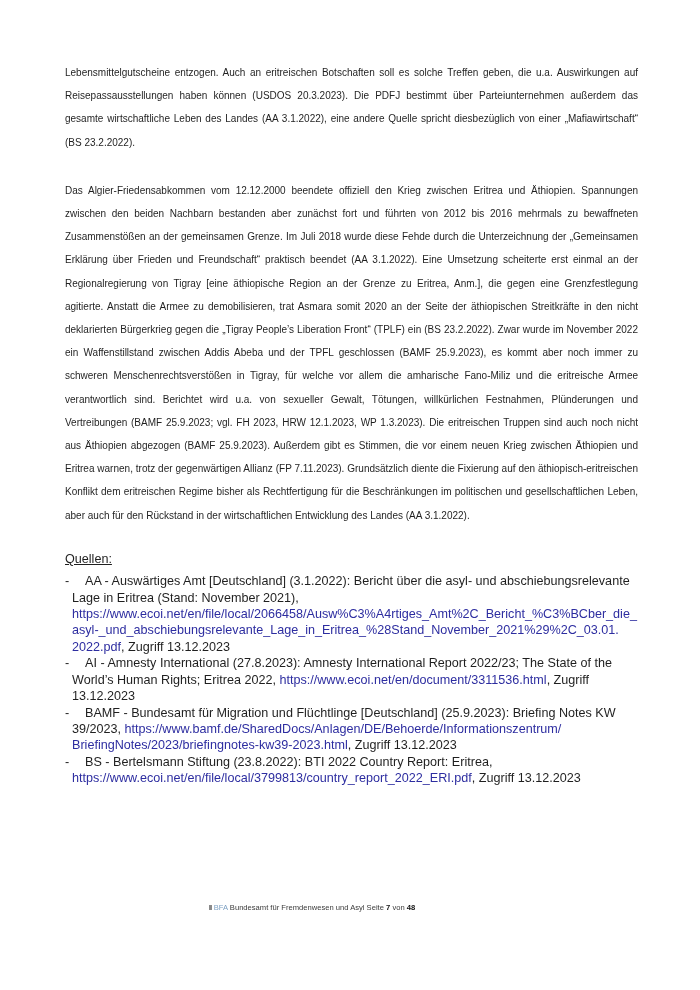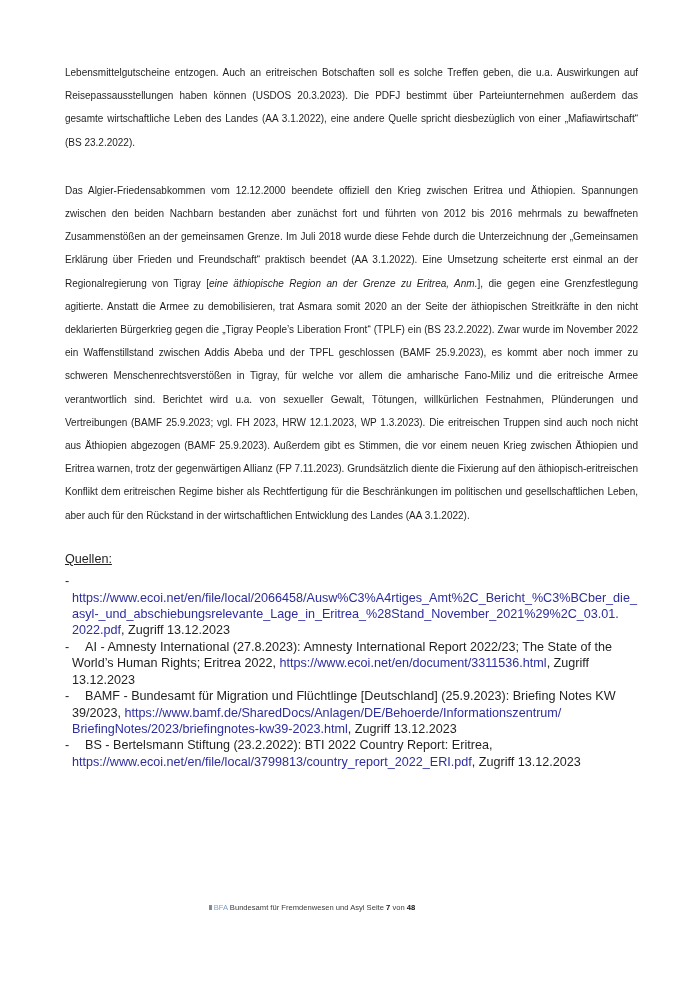--- a/index.html
+++ b/index.html
@@ -20,21 +20,21 @@
     width: 573px;
   }
   .body-para {
     font-size: 10px;
     line-height: 23.2px;
     text-align: justify;
     margin: 0;
     color: #1f1f1f;
   }
   .para-gap { margin-top: 25px; }
-  .em-note { font-style: italic; }
+  .em-note { }
   .sources { margin-top: 24px; }
   .src-heading {
     font-size: 12.6px;
     line-height: 16.4px;
     text-decoration: underline;
     margin-bottom: 6px;
     color: #1f1f1f;
     margin-top: 24px;
   }
   .src-list { padding-left: 7px; }
@@ -86,34 +86,34 @@
     <p class="body-para">Lebensmittelgutscheine entzogen. Auch an eritreischen Botschaften soll es solche Treffen geben, die u.a. Auswirkungen auf Reisepassausstellungen haben können (USDOS 20.3.2023). Die PDFJ bestimmt über Parteiunternehmen außerdem das gesamte wirtschaftliche Leben des Landes (AA 3.1.2022), eine andere Quelle spricht diesbezüglich von einer „Mafiawirtschaft“ (BS 23.2.2022).</p>
 
     <p class="body-para para-gap"><span>Das Algier-Friedensabkommen vom 12.12.2000 beendete offiziell den Krieg zwischen Eritrea und Äthiopien. Spannungen zwischen den beiden Nachbarn bestanden aber zunächst fort und führten von 2012 bis 2016 mehrmals zu bewaffneten Zusammenstößen an der gemeinsamen Grenze. Im Juli 2018 wurde diese Fehde durch die Unterzeichnung der „Gemeinsamen Erklärung über Frieden und Freundschaft“ praktisch beendet (AA 3.1.2022). Eine Umsetzung scheiterte erst einmal an der Regionalregierung von Tigray [</span><span class="em-note">eine äthiopische Region an der Grenze zu Eritrea, Anm.</span><span>], die gegen eine Grenzfestlegung agitierte. Anstatt die Armee zu demobilisieren, trat Asmara somit 2020 an der Seite der äthiopischen Streitkräfte in den nicht deklarierten Bürgerkrieg gegen die „Tigray People’s Liberation Front“ (TPLF) ein (BS 23.2.2022). Zwar wurde im November 2022 ein Waffenstillstand zwischen Addis Abeba und der TPFL geschlossen (BAMF 25.9.2023), es kommt aber noch immer zu schweren Menschenrechtsverstößen in Tigray, für welche vor allem die amharische Fano-Miliz und die eritreische Armee verantwortlich sind. Berichtet wird u.a. von sexueller Gewalt, Tötungen, willkürlichen Festnahmen, Plünderungen und Vertreibungen (BAMF 25.9.2023; vgl. FH 2023, HRW 12.1.2023, WP 1.3.2023). Die eritreischen Truppen sind auch noch nicht aus Äthiopien abgezogen (BAMF 25.9.2023). Außerdem gibt es Stimmen, die vor einem neuen Krieg zwischen Äthiopien und Eritrea warnen, trotz der gegenwärtigen Allianz (FP 7.11.2023). Grundsätzlich diente die Fixierung auf den äthiopisch-eritreischen Konflikt dem eritreischen Regime bisher als Rechtfertigung für die Beschränkungen im politischen und gesellschaftlichen Leben, aber auch für den Rückstand in der wirtschaftlichen Entwicklung des Landes (AA 3.1.2022).</span></p>
 
     <div class="sources">
       <div class="src-heading">Quellen:</div>
 
       <div class="src-list">
 
         <div class="src-item">
-          <span class="dash">-</span><br>
+          <span class="dash">-</span><span>AA - Auswärtiges Amt [Deutschland] (3.1.2022): Bericht über die asyl- und abschiebungsrelevante Lage in Eritrea (Stand: November 2021),</span><br>
           <a class="link wrapfix">https:/​/​www.​ecoi.​net/​en/​file/​local/​2066458/​Ausw%C3%A4rtiges_​Amt%2C_​Bericht_​%C3%BCber_​die_​asyl-​_​und_​abschiebungsrelevante_​Lage_​in_​Eritrea_​%28Stand_​November_​2021%29%2C_​03.​01.​2022.​pdf</a><span>, Zugriff 13.12.2023</span>
         </div>
 
         <div class="src-item">
           <span class="dash">-</span><span>AI - Amnesty International (27.8.2023): Amnesty International Report 2022/23; The State of the World’s Human Rights; Eritrea 2022, </span><a class="link">https:/​/​www.​ecoi.​net/​en/​document/​3311536.​html</a><span>, Zugriff 13.12.2023</span>
         </div>
 
         <div class="src-item">
           <span class="dash">-</span><span>BAMF - Bundesamt für Migration und Flüchtlinge [Deutschland] (25.9.2023): Briefing Notes KW 39/2023, </span><a class="link">https:/​/​www.​bamf.​de/​SharedDocs/​Anlagen/​DE/​Behoerde/​Informationszentrum/​BriefingNotes/​2023/​briefingnotes-​kw39-​2023.​html</a><span>, Zugriff 13.12.2023</span>
         </div>
 
         <div class="src-item">
-          <span class="dash">-</span><span>BS - Bertelsmann Stiftung (23.2.2022): BTI 2022 Country Report: Eritrea,</span><br>
+          <span class="dash">-</span><span>BS - Bertelsmann Stiftung (23.8.2022): BTI 2022 Country Report: Eritrea,</span><br>
           <a class="link wrapfix">https:/​/​www.​ecoi.​net/​en/​file/​local/​3799813/​country_​report_​2022_​ERI.​pdf</a><span>, Zugriff 13.12.2023</span>
         </div>
 
       </div>
     </div>
   </div>
 
   <div class="footer">
     <span class="logo-mark"></span><span class="brand">BFA</span><span> Bundesamt für Fremdenwesen und Asyl Seite </span><span class="pagenum">7</span><span> von </span><span class="pagenum">48</span>
   </div>

